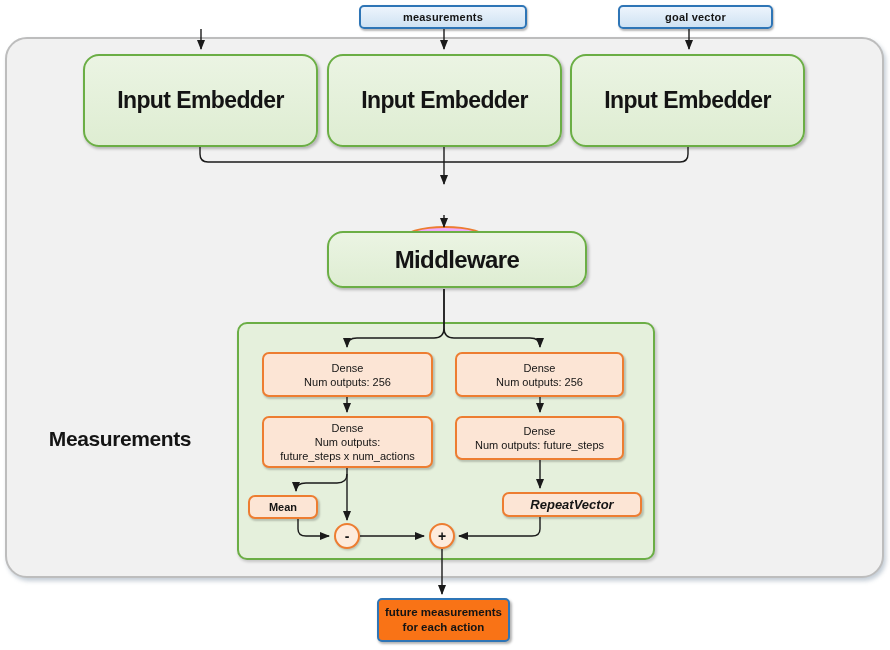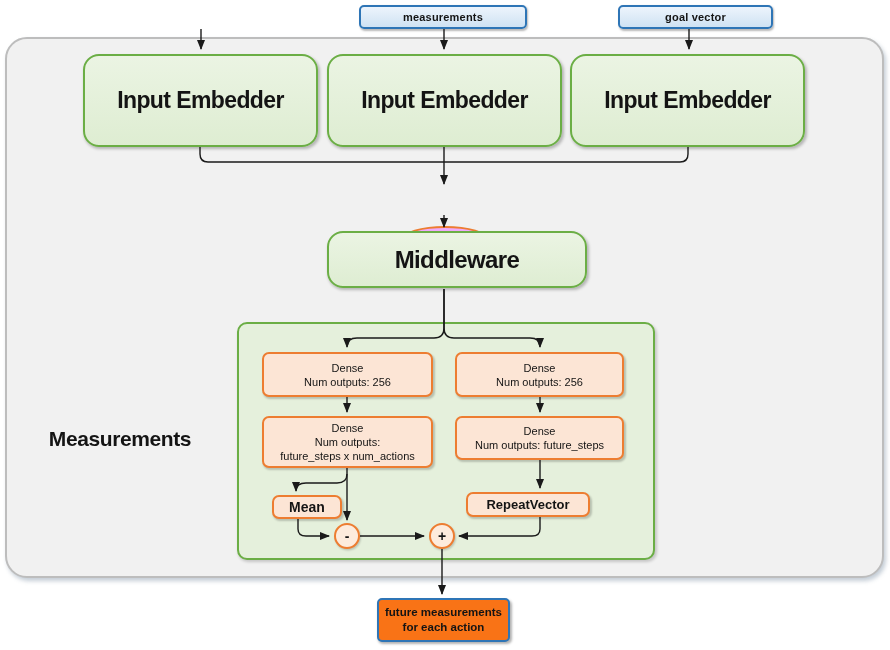--- a/index.html
+++ b/index.html
@@ -56,22 +56,22 @@
     font-weight:bold; font-size:12px;
     box-shadow:1px 1.5px 2px rgba(0,0,0,.2);
     margin-top:37px;
   }
   .dl1{left:262px; top:352px; width:171px; height:45px;}
   .dr1{left:455px; top:352px; width:169px; height:45px;}
   .dl2{left:262px; top:416px; width:171px; height:52px;}
   .dr2{left:455px; top:416px; width:169px; height:44px;}
   .dense .t{font-weight:normal; font-size:11px; line-height:14px;}
   .dense .s{font-size:11px; line-height:14px;}
-  .mean{left:272px; top:495px; width:70px; height:24px; font-weight:bold; font-size:14px;}
-  .rvec{left:466px; top:492px; width:124px; height:25px; font-weight:bold; font-size:13px;}
+  .mean{left:248px; top:495px; width:70px; height:24px; font-weight:bold; font-size:11px;}
+  .rvec{left:502px; top:492px; width:140px; height:25px; font-weight:bold; font-size:13px;font-style:italic;}
   .op-circle{
     border-radius:50%; background:#FDEBDD; border:2.4px solid #ED7D31;
     font-weight:bold; font-size:14px; line-height:14px;
     box-shadow:1px 1.5px 2px rgba(0,0,0,.18);
   }
   .minus{left:334px; top:523px; width:26px; height:26px;}
   .plus {left:429px; top:523px; width:26px; height:26px;}
   
   .phl{
     left:18px; top:407px; width:204px; height:64px;

